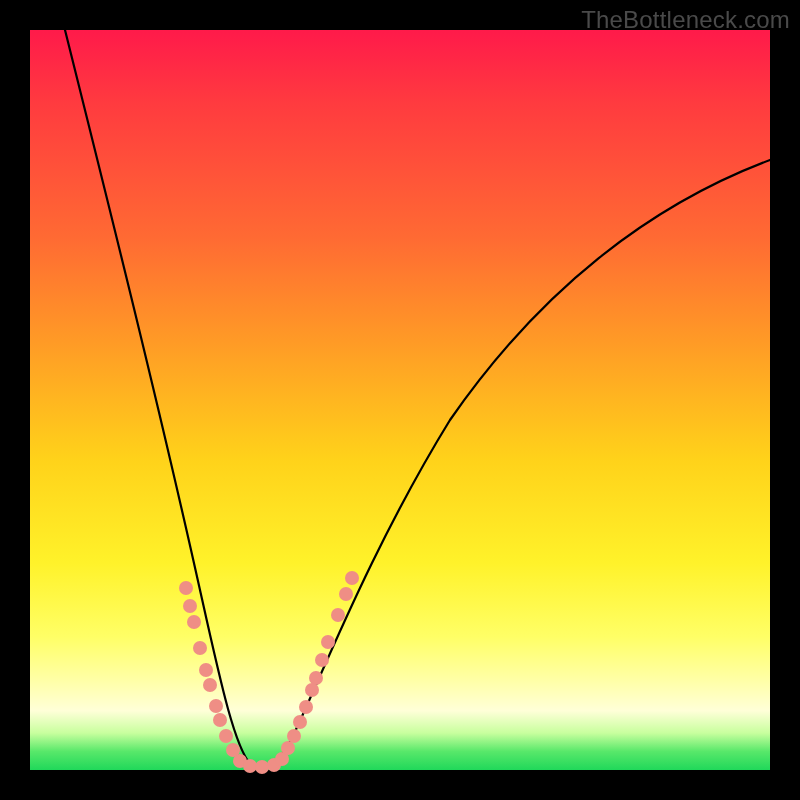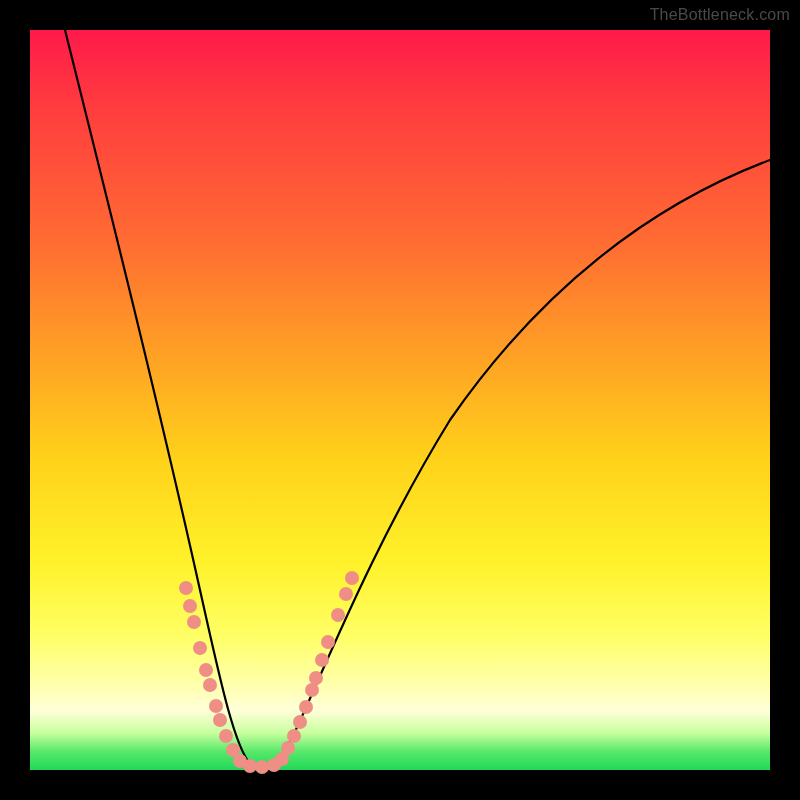--- a/index.html
+++ b/index.html
@@ -40,21 +40,21 @@
       #c8ff9e 95%,
       #58e86a 97.5%,
       #20d85a 100%
     );
   }
   .watermark {
     position: absolute;
     top: 6px;
     right: 10px;
     color: #4a4a4a;
-    font-size: 16px;
+    font-size: 24px;
     font-weight: 500;
     letter-spacing: 0.2px;
     user-select: none;
   }
   svg.curve {
     position: absolute;
     left: 0;
     top: 0;
     width: 740px;
     height: 740px;

